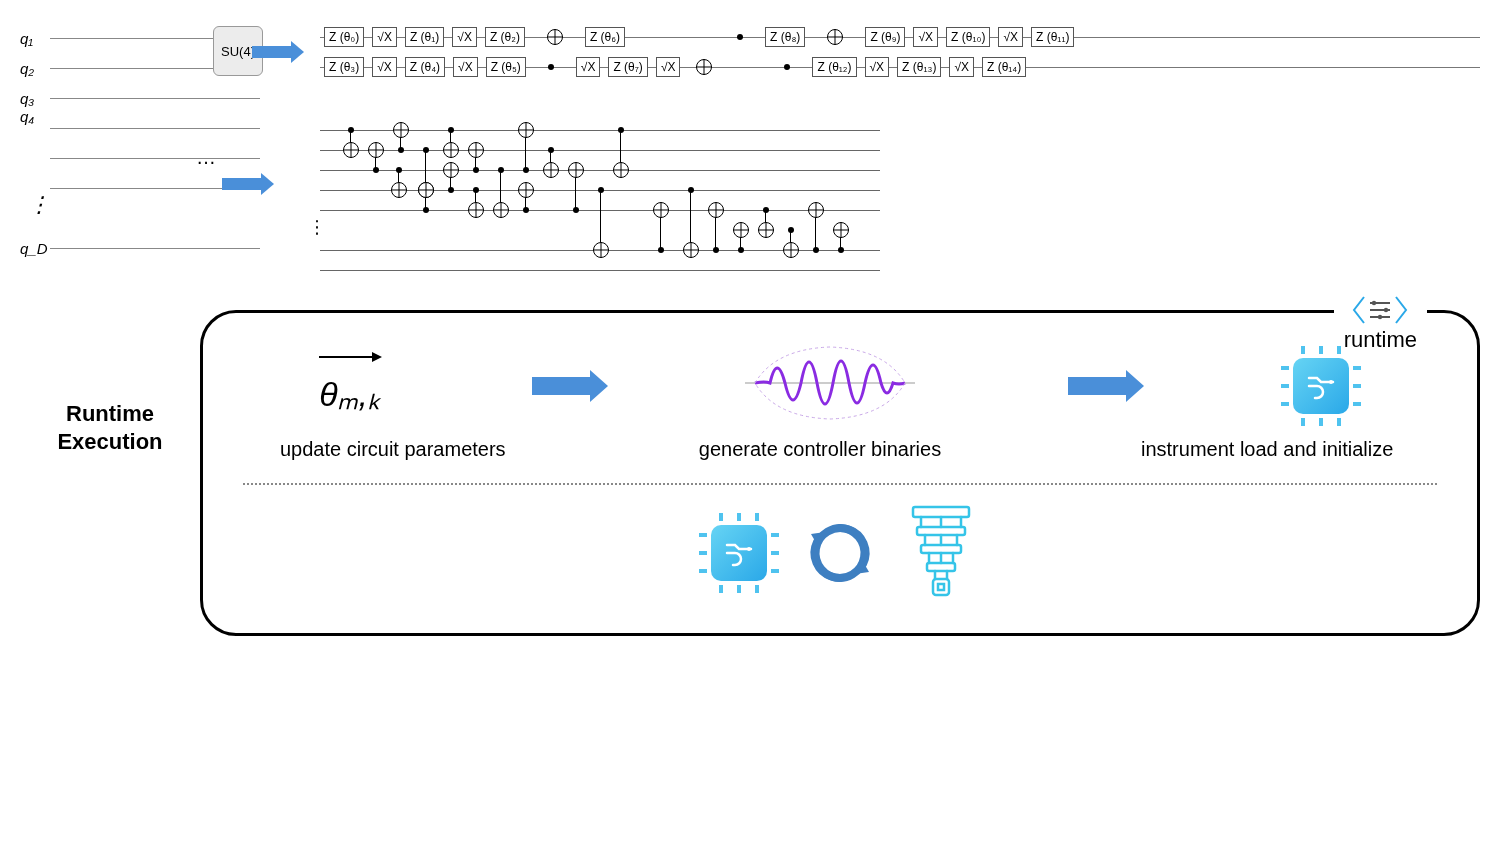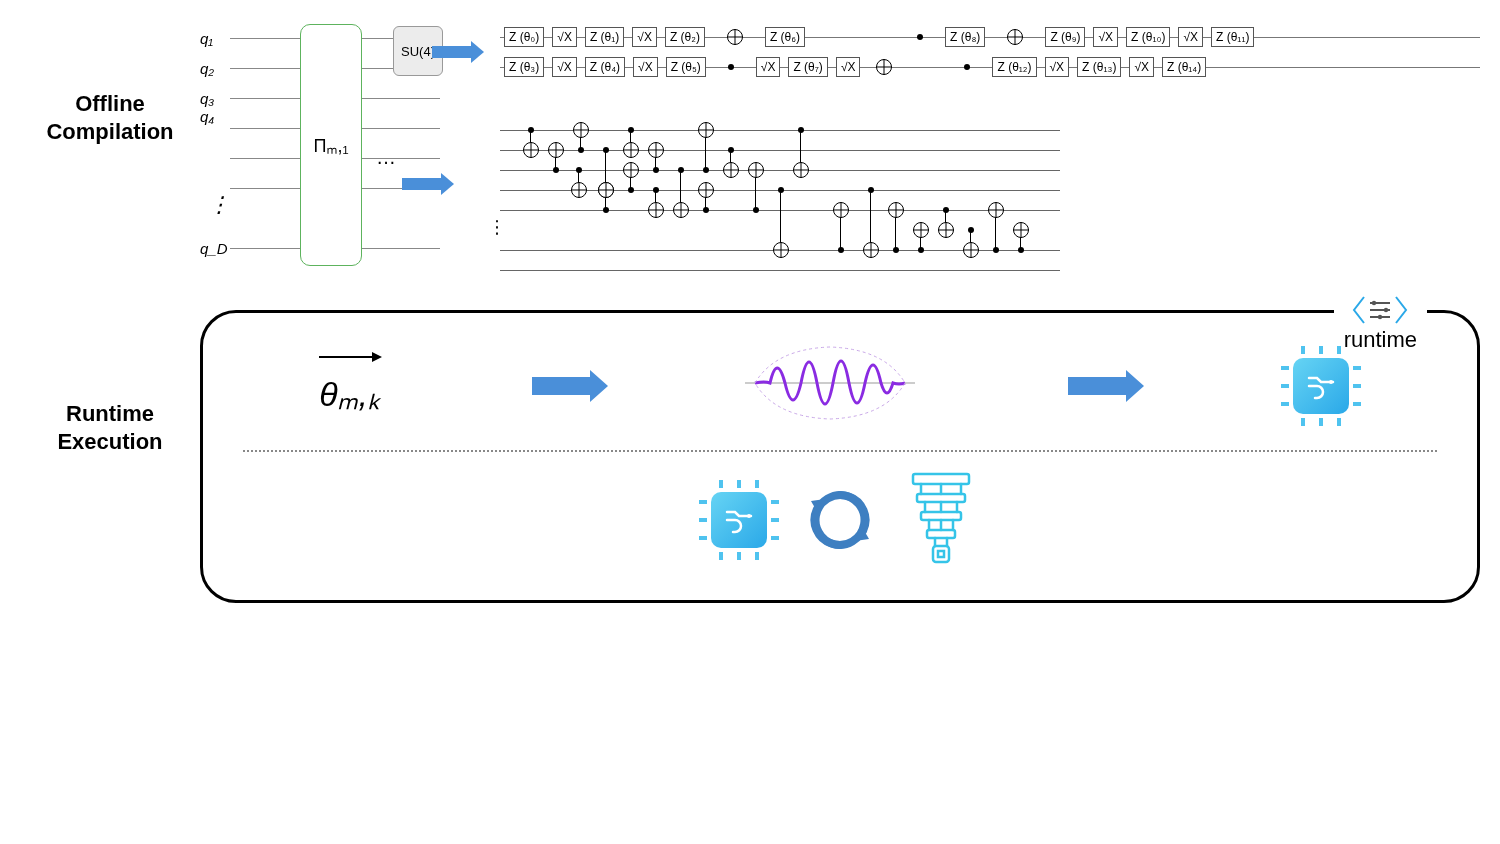--- a/index.html
+++ b/index.html
@@ -257,42 +257,38 @@
     width: 170px; height: 80px;
   }
   .cycle-icon { width:70px; height:70px;}
   .fridge { width:80px; height:100px;}
 
 </style>
 </head>
 <body>
 
 <div class="row offline">
-  <div class="row-label" style="padding-top:70px">Offline Compilation</div>
   <div class="row-content offline-content">
 
     <div class="circuit-left">
 
       <div class="qlabel" style="top:18px">q₁</div>
       <div class="qline" style="top:18px"></div>
       <div class="qlabel" style="top:48px">q₂</div>
       <div class="qline" style="top:48px"></div>
       <div class="qlabel" style="top:78px">q₃</div>
       <div class="qline" style="top:78px"></div>
       <div class="qlabel" style="top:96px">q₄</div>
       <div class="qline" style="top:108px"></div>
       <div class="qline" style="top:138px"></div>
       <div class="qline" style="top:168px"></div>
       <div class="qlabel" style="top:185px;left:8px;font-size:22px">⋮</div>
       <div class="qlabel" style="top:228px">q_D</div>
       <div class="qline" style="top:228px"></div>
 
-      <div class="big-block" style="left:100px;top:4px;width:60px;height:240px">
-          <span>Πₘ,₁</span>
-        </div>
       <div class="su4-block" style="left:193px;top:6px;width:48px;height:48px">
           <span>SU(4)</span>
         </div>
       <div class="dots" style="left:176px; top:126px">…</div>
 
       <div class="arrow-small" style="left:232px; top:26px"></div>
       <div class="arrow-small" style="left:202px; top:158px"></div>
     </div>
 
     <div style="margin-left:60px; flex:1">
@@ -533,20 +529,27 @@
               <div class="chip-pin h" style="right:0;top:38px"></div>
               <div class="chip-pin h" style="right:0;top:56px"></div>
             <div class="chip-pin v" style="top:0;left:20px"></div>
               <div class="chip-pin v" style="top:0;left:38px"></div>
               <div class="chip-pin v" style="top:0;left:56px"></div>
             <div class="chip-pin v" style="bottom:0;left:20px"></div>
               <div class="chip-pin v" style="bottom:0;left:38px"></div>
               <div class="chip-pin v" style="bottom:0;left:56px"></div>
           </div>
         </div>
+      </div>
+      <div class="stage-row" style="margin-top:10px">
+        <div class="stage" style="width:260px">update circuit parameters</div>
+        <div style="width:78px"></div>
+        <div class="stage" style="width:280px">generate controller binaries</div>
+        <div style="width:78px"></div>
+        <div class="stage" style="width:300px">instrument load and initialize</div>
       </div>
 
       <div class="divider"></div>
 
       <div class="exec-row">
         <div class="chip">
           <div class="chip-core">
             <svg width="36" height="36" viewBox="0 0 36 36">
               <path d="M6 10 h8 l4 4 h12 M6 18 h8 a6 6 0 0 1 0 12 h-2" fill="none" stroke="#fff" stroke-width="2.5" stroke-linecap="round"></path>
               <circle cx="28" cy="14" r="2" fill="#fff"></circle>

